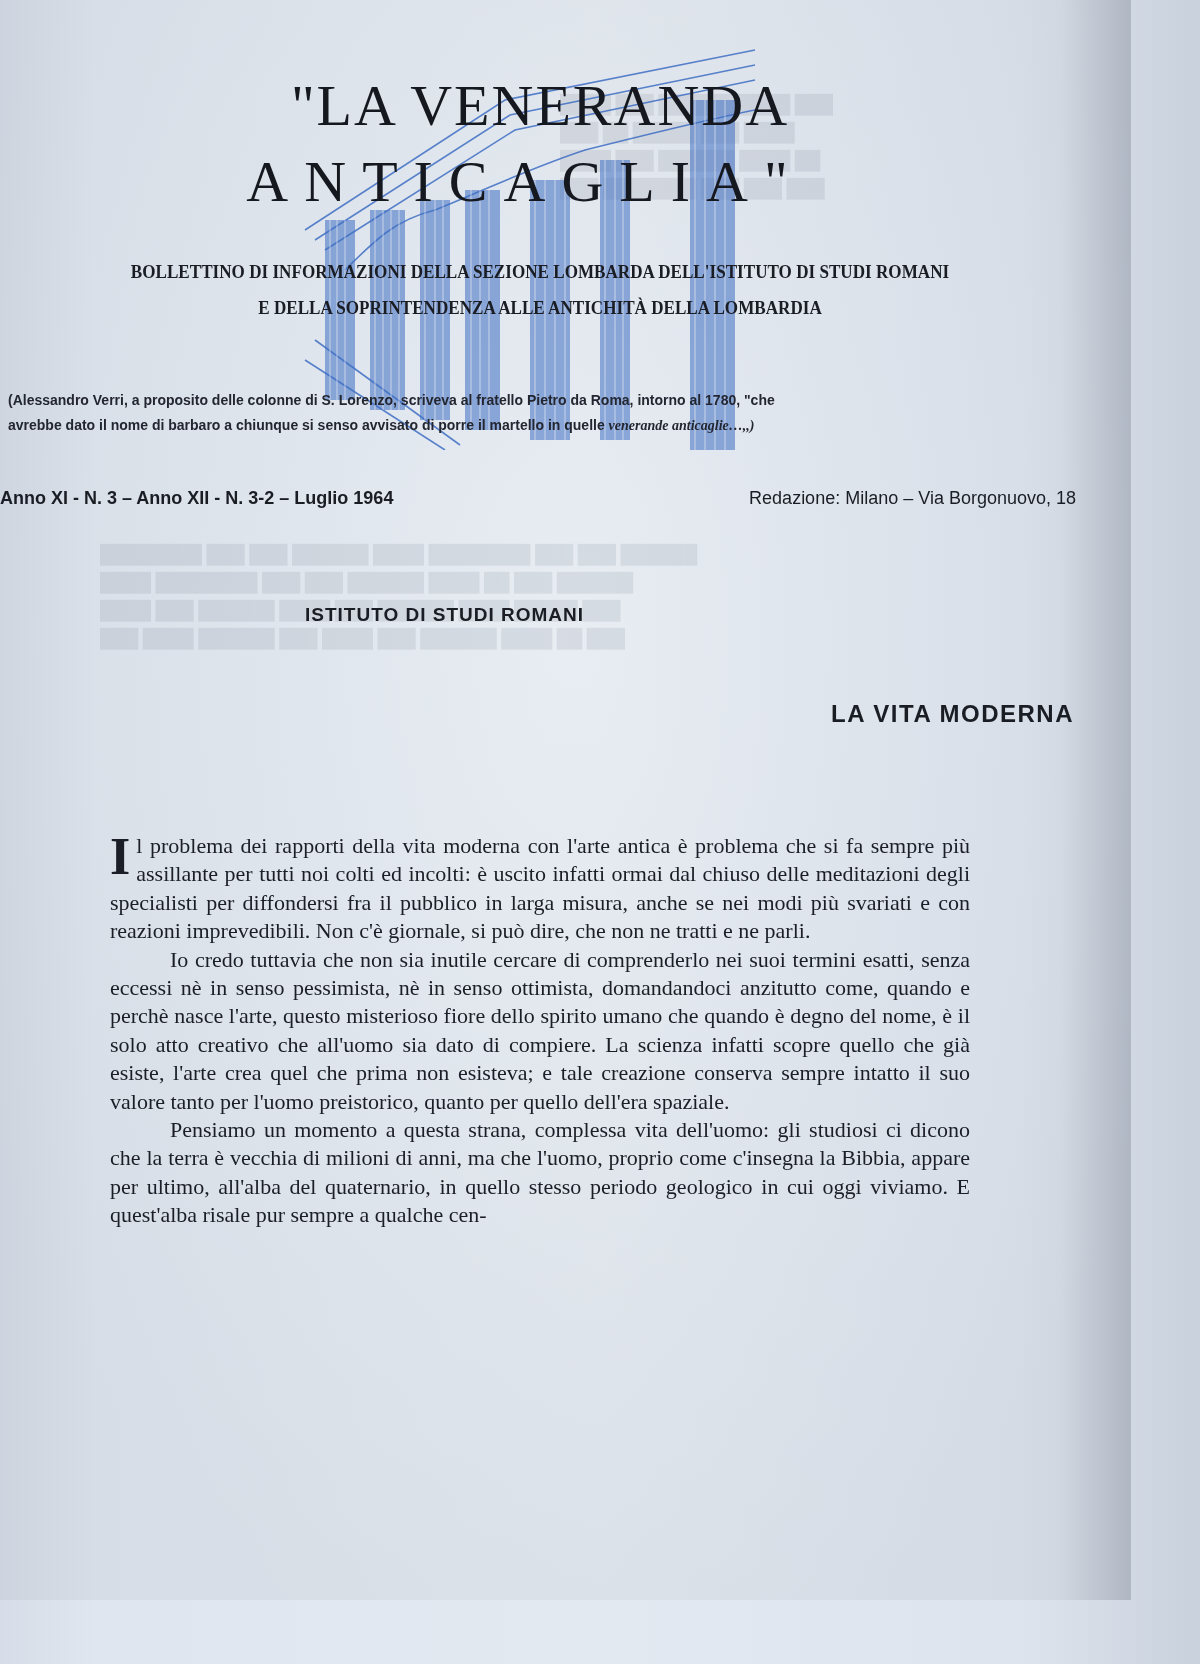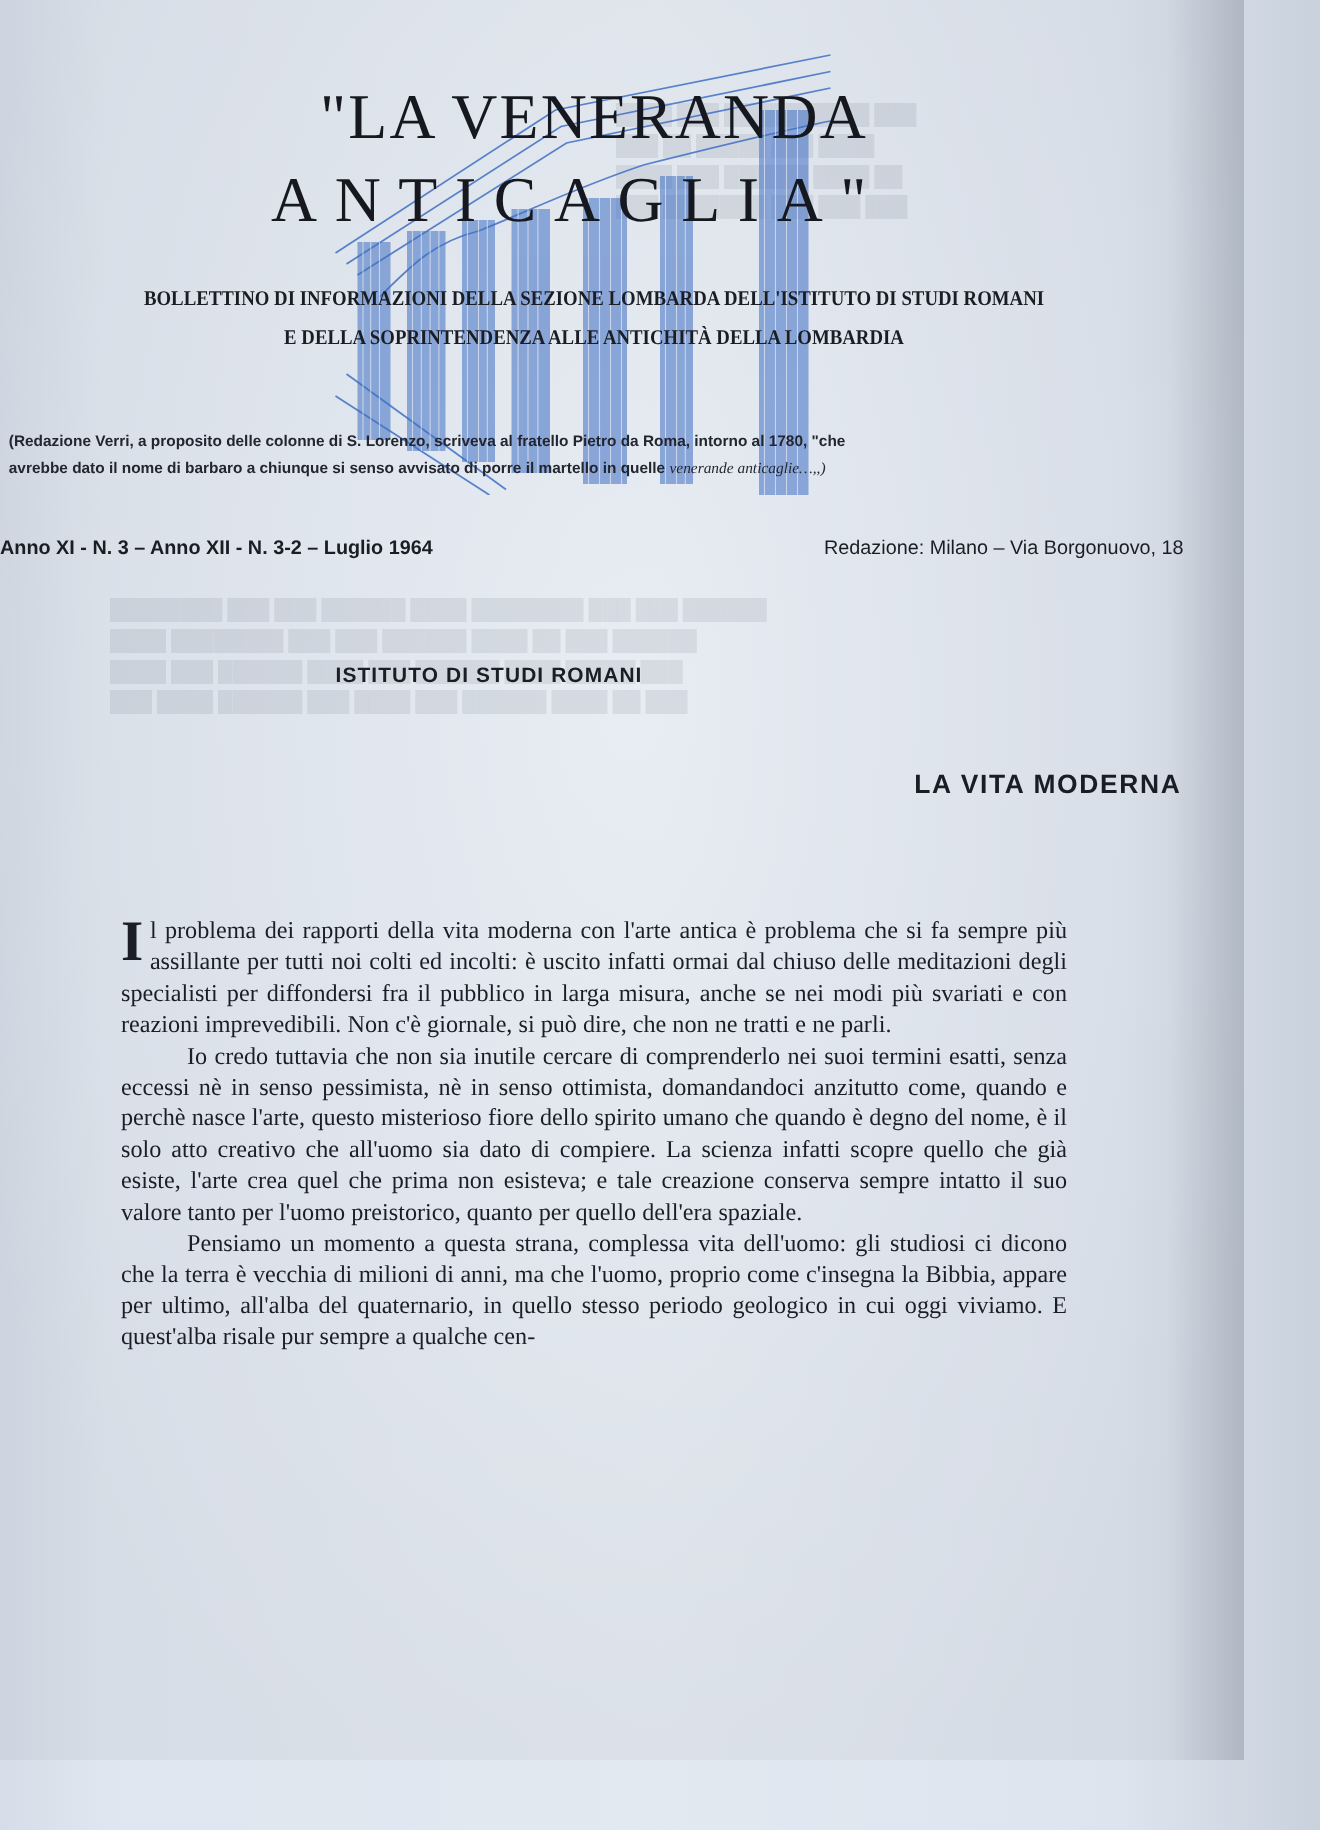--- a/index.html
+++ b/index.html
@@ -12,21 +12,21 @@
          background:linear-gradient(90deg,rgba(0,0,0,0),rgba(60,70,90,0.18));}
   .illus{position:absolute;left:285px;top:40px;width:480px;height:410px;}
   .title{position:absolute;left:270px;top:68px;width:540px;text-align:center;
          font-family:"Liberation Serif",serif;font-size:58px;line-height:76px;letter-spacing:2px;color:#16181f;}
   .title .l2{letter-spacing:16px;margin-left:-30px;}
   .subtitle{position:absolute;left:0;top:254px;width:1080px;text-align:center;
             font-family:"Liberation Serif",serif;font-weight:bold;font-size:19px;line-height:36px;transform:scaleX(0.9);transform-origin:left top;width:1200px;}
   .subtitle div{text-align:center;width:1200px;}
   .quote{position:absolute;left:8px;top:388px;width:1060px;font-family:"Liberation Sans",sans-serif;
          font-size:14px;line-height:25px;font-weight:bold;color:#232630;}
-  .quote i{font-family:"Liberation Serif",serif;font-weight:normal;font-style:italic;}
+  .quote i{font-family:"Liberation Serif",serif;font-weight:bold;font-style:italic;}
   .infobar{position:absolute;left:0;top:488px;width:1076px;font-family:"Liberation Sans",sans-serif;font-size:18px;}
   .infobar .left{position:absolute;left:0;top:0;font-weight:bold;}
   .infobar .right{position:absolute;right:0;top:0;}
   .section{position:absolute;left:305px;top:604px;font-family:"Liberation Sans",sans-serif;font-weight:bold;font-size:19px;letter-spacing:1px;}
   .article-title{position:absolute;right:57px;top:696px;text-align:right;font-family:"Liberation Sans",sans-serif;
                  font-weight:bold;font-size:24px;line-height:36px;letter-spacing:1.5px;}
   .body{position:absolute;left:110px;top:832px;width:860px;font-family:"Liberation Serif",serif;
         font-size:22px;line-height:28.4px;text-align:justify;color:#1b1e26;}
   .body p{margin:0;text-indent:60px;}
   .body p.first{text-indent:0;}
@@ -73,21 +73,21 @@
   <div>"LA VENERANDA</div>
   <div class="l2">ANTICAGLIA"</div>
 </div>
 
 <div class="subtitle">
   <div>BOLLETTINO DI INFORMAZIONI DELLA SEZIONE LOMBARDA DELL'ISTITUTO DI STUDI ROMANI</div>
   <div>E DELLA SOPRINTENDENZA ALLE ANTICHITÀ DELLA LOMBARDIA</div>
 </div>
 
 <div class="quote">
-  <div>(Redazione Verri, a proposito delle colonne di S. Lorenzo, scriveva al fratello Pietro da Roma, intorno al 1780, "che</div>
+  <div>(Alessandro Verri, a proposito delle colonne di S. Lorenzo, scriveva al fratello Pietro da Roma, intorno al 1780, "che</div>
   <div><span>avrebbe dato il nome di barbaro a chiunque si senso avvisato di porre il martello in quelle </span><i>venerande anticaglie…,,)</i></div>
 </div>
 
 <div class="infobar">
   <span class="left">Anno XI - N. 3 – Anno XII - N. 3-2 – Luglio 1964</span>
   <span class="right">Redazione: Milano – Via Borgonuovo, 18</span>
 </div>
 
 <div class="section">ISTITUTO DI STUDI ROMANI</div>
 

